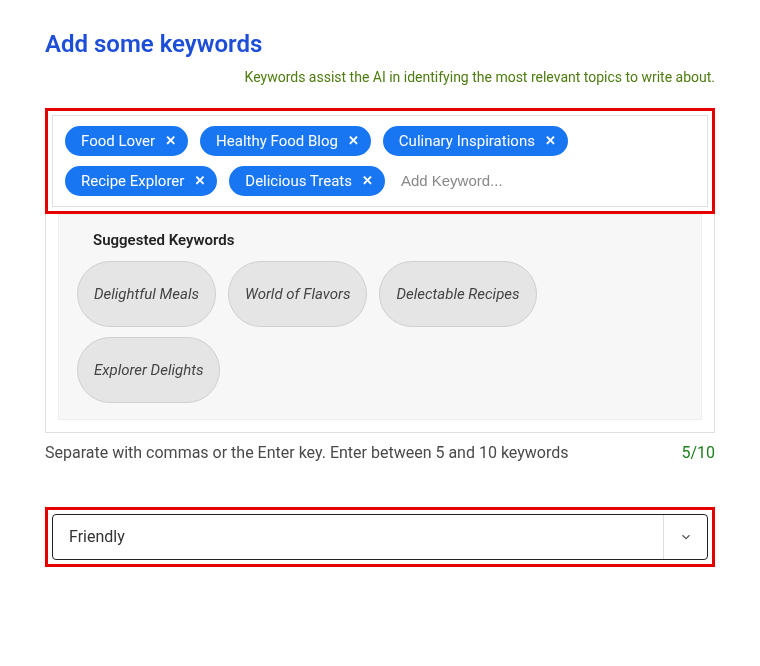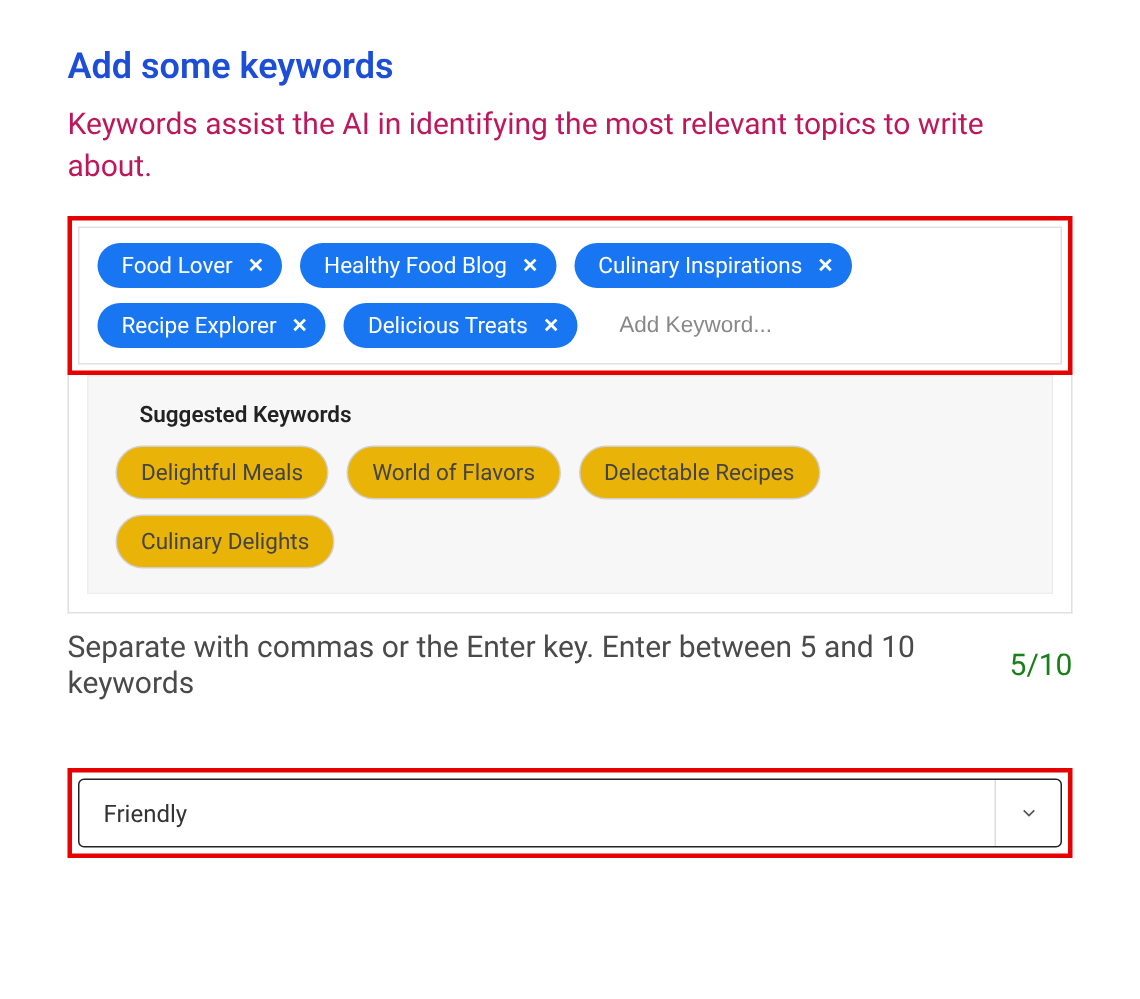--- a/index.html
+++ b/index.html
@@ -14,24 +14,25 @@
       padding: 30px 45px 30px 45px;
       color: #1a1a1a;
     }
     .section-heading {
       font-size: 24px;
       font-weight: 600;
       color: #1d4ed8;
       margin-bottom: 10px;
     }
     .section-description {
-      font-size: 20px;
-      color: #be185d;
+      font-size: 14px;
+      color: #4d7c0f;
       margin-bottom: 20px;
       line-height: 1.4;
+      text-align: right;
     }
     .red-highlight {
       border: 3px solid #e60000;
       padding: 4px;
       margin-bottom: 0;
     }
     .keywords-area {
       border: 1px solid #e0e0e0;
       border-radius: 0;
       background: #fff;
@@ -63,21 +64,20 @@
       line-height: 1;
     }
     .keyword-input {
       border: none;
       outline: none;
       font-size: 15px;
       color: #404040;
       padding: 6px 4px;
       min-width: 140px;
       background: transparent;
-      margin-left: 12px;
     }
     .keyword-input::placeholder {
       color: #888;
     }
     .suggested-panel {
       background: #f7f7f7;
       margin: 0 12px 12px 12px;
       padding: 16px 18px;
       border: 1px solid #eee;
     }
@@ -90,33 +90,34 @@
     }
     .suggested-tags {
       display: flex;
       flex-wrap: wrap;
       gap: 10px 12px;
     }
     .suggested-tag {
       display: inline-flex;
       align-items: center;
       border: 1px solid #d0d0d0;
-      background: #eab308;
+      background: #e5e5e5;
       color: #444;
       border-radius: 999px;
-      padding: 8px 16px;
+      padding: 23px 16px;
       font-size: 15px;
       cursor: pointer;
+      font-style: italic;
     }
     .helper-row {
       display: flex;
-      justify-content: flex-start;
+      justify-content: space-between;
       align-items: center;
       margin-top: 10px;
-      font-size: 20px;
+      font-size: 16px;
     }
     .helper-text {
       color: #4a4a4a;
     }
     .counter {
       color: #1a7f1a;
       font-weight: 400;
     }
     .tone-section {
       margin-top: 45px;
@@ -194,21 +195,21 @@
     </div>
   </div>
 
   <div class="keywords-area" style="border-top:none;">
     <div class="suggested-panel">
       <div class="suggested-title">Suggested Keywords</div>
       <div class="suggested-tags">
         <span class="suggested-tag">Delightful Meals</span>
         <span class="suggested-tag">World of Flavors</span>
         <span class="suggested-tag">Delectable Recipes</span>
-        <span class="suggested-tag">Culinary Delights</span>
+        <span class="suggested-tag">Explorer Delights</span>
       </div>
     </div>
   </div>
 
   <div class="helper-row">
     <span class="helper-text">Separate with commas or the Enter key. Enter between 5 and 10 keywords</span>
     <span class="counter">5/10</span>
   </div>
 </section>
 

